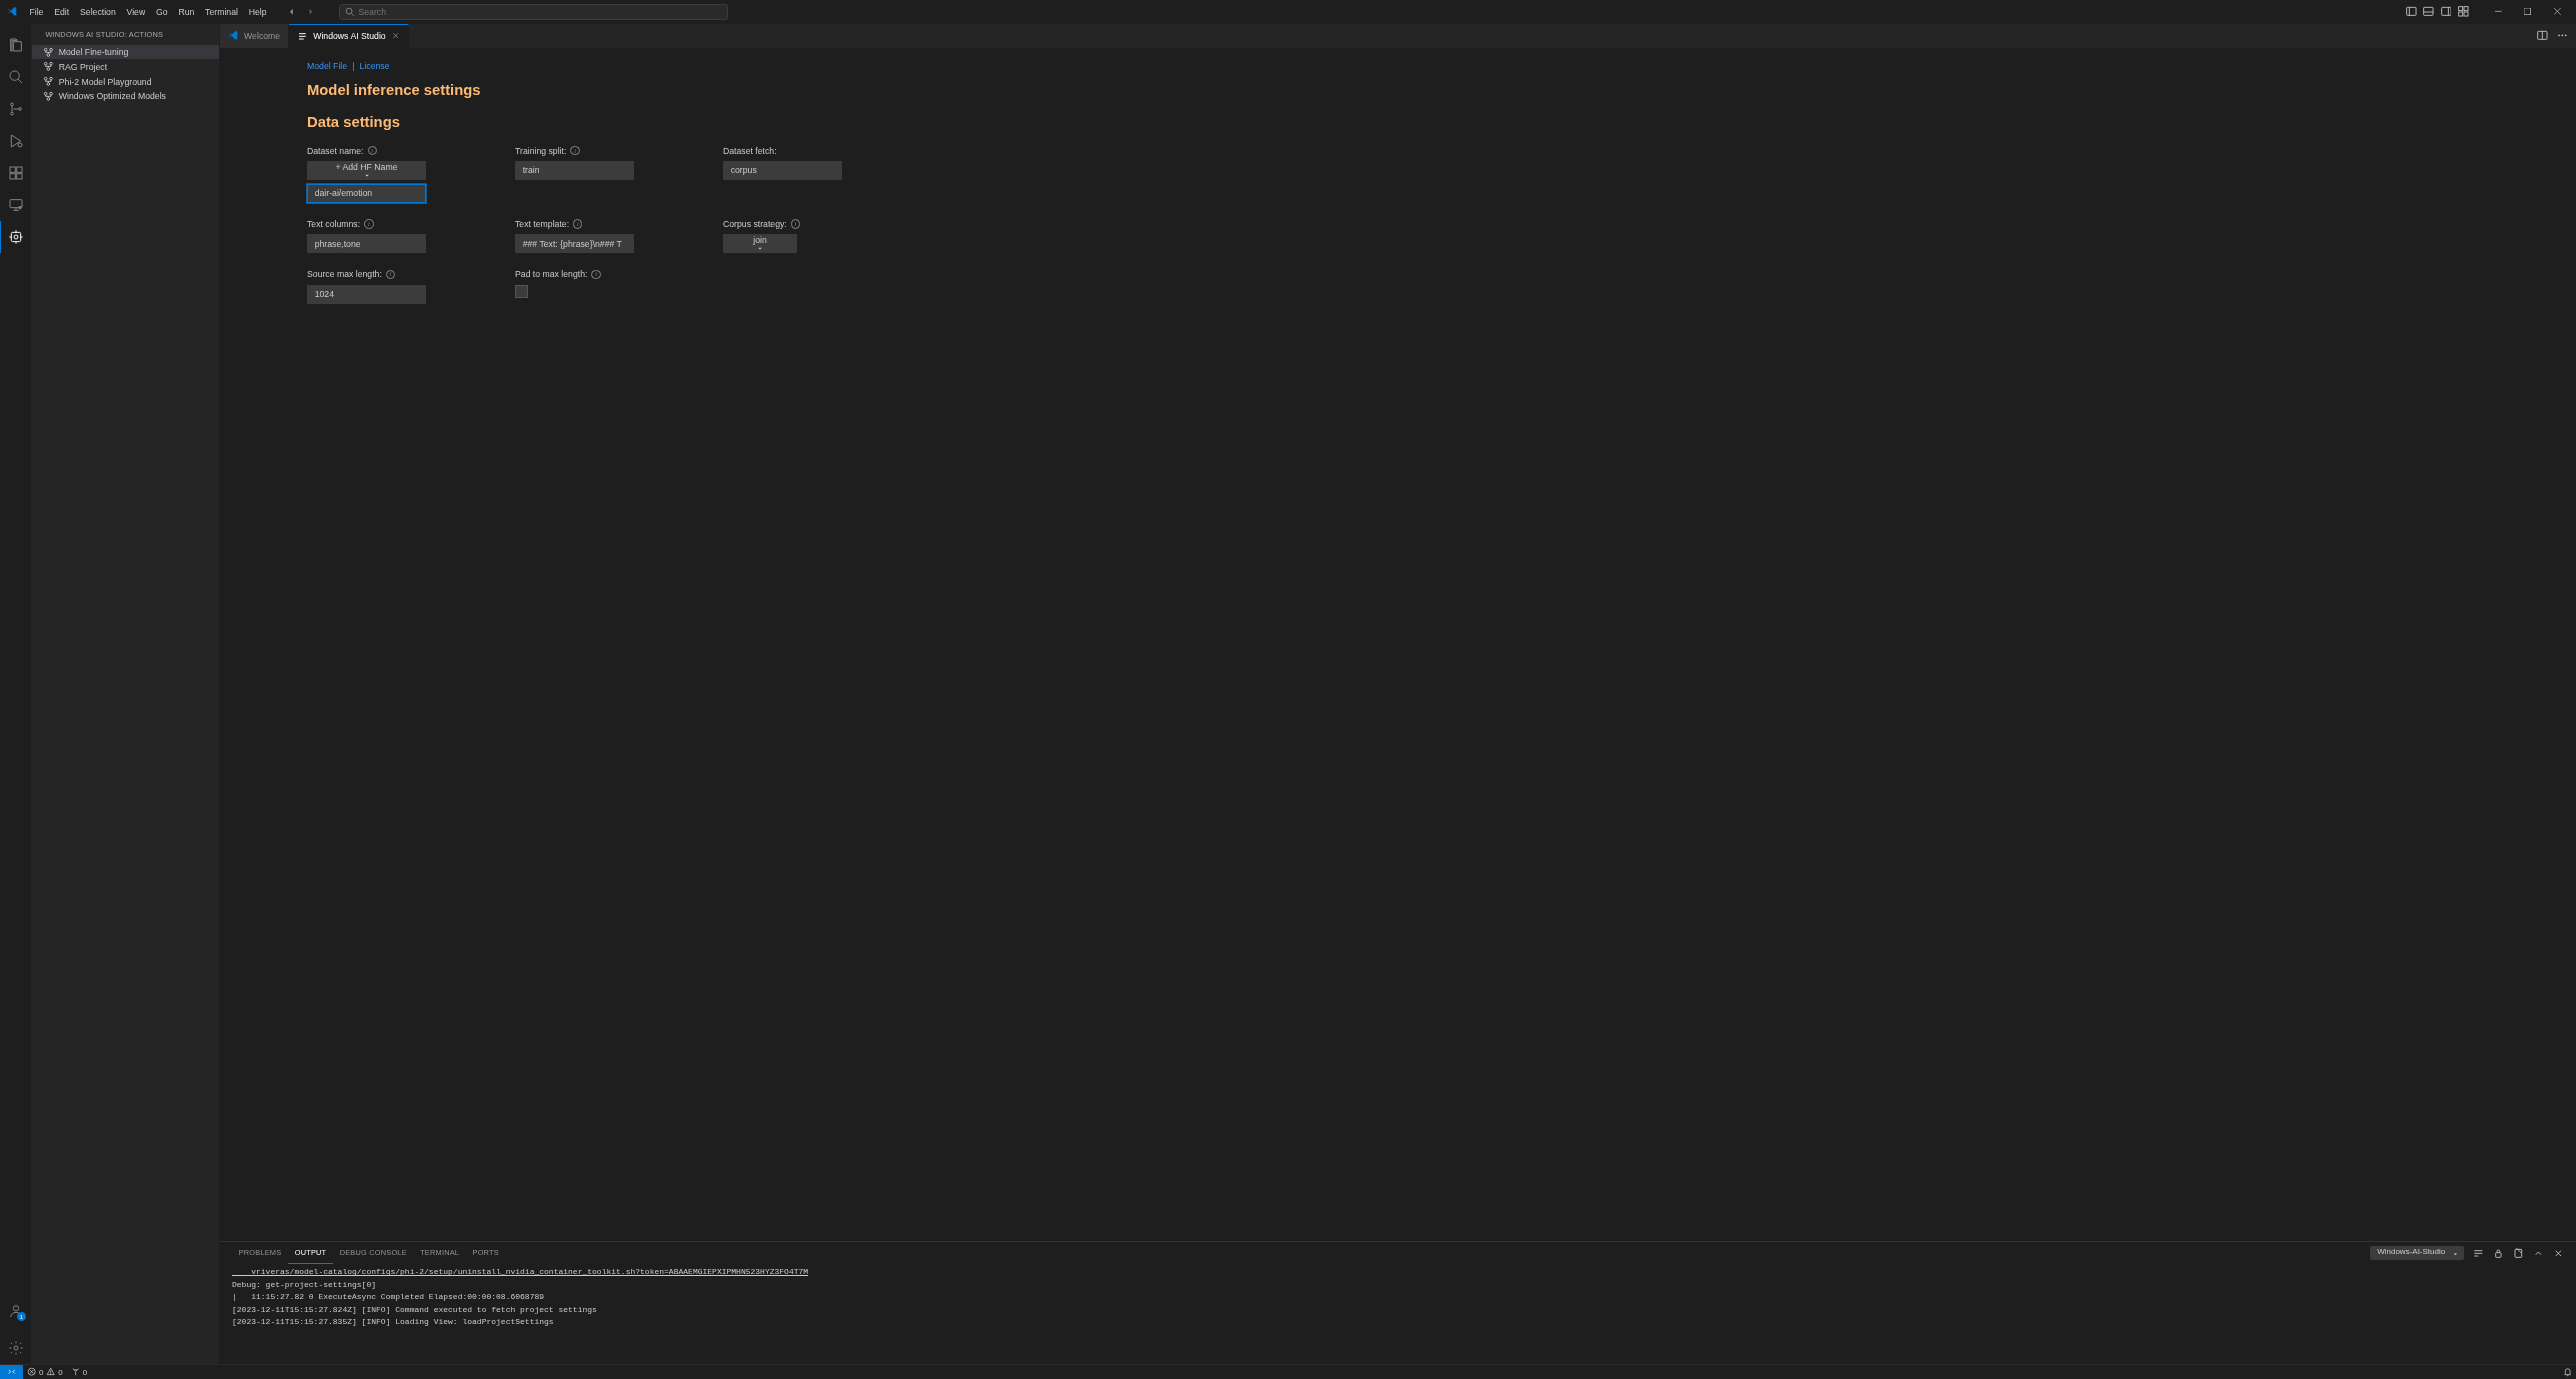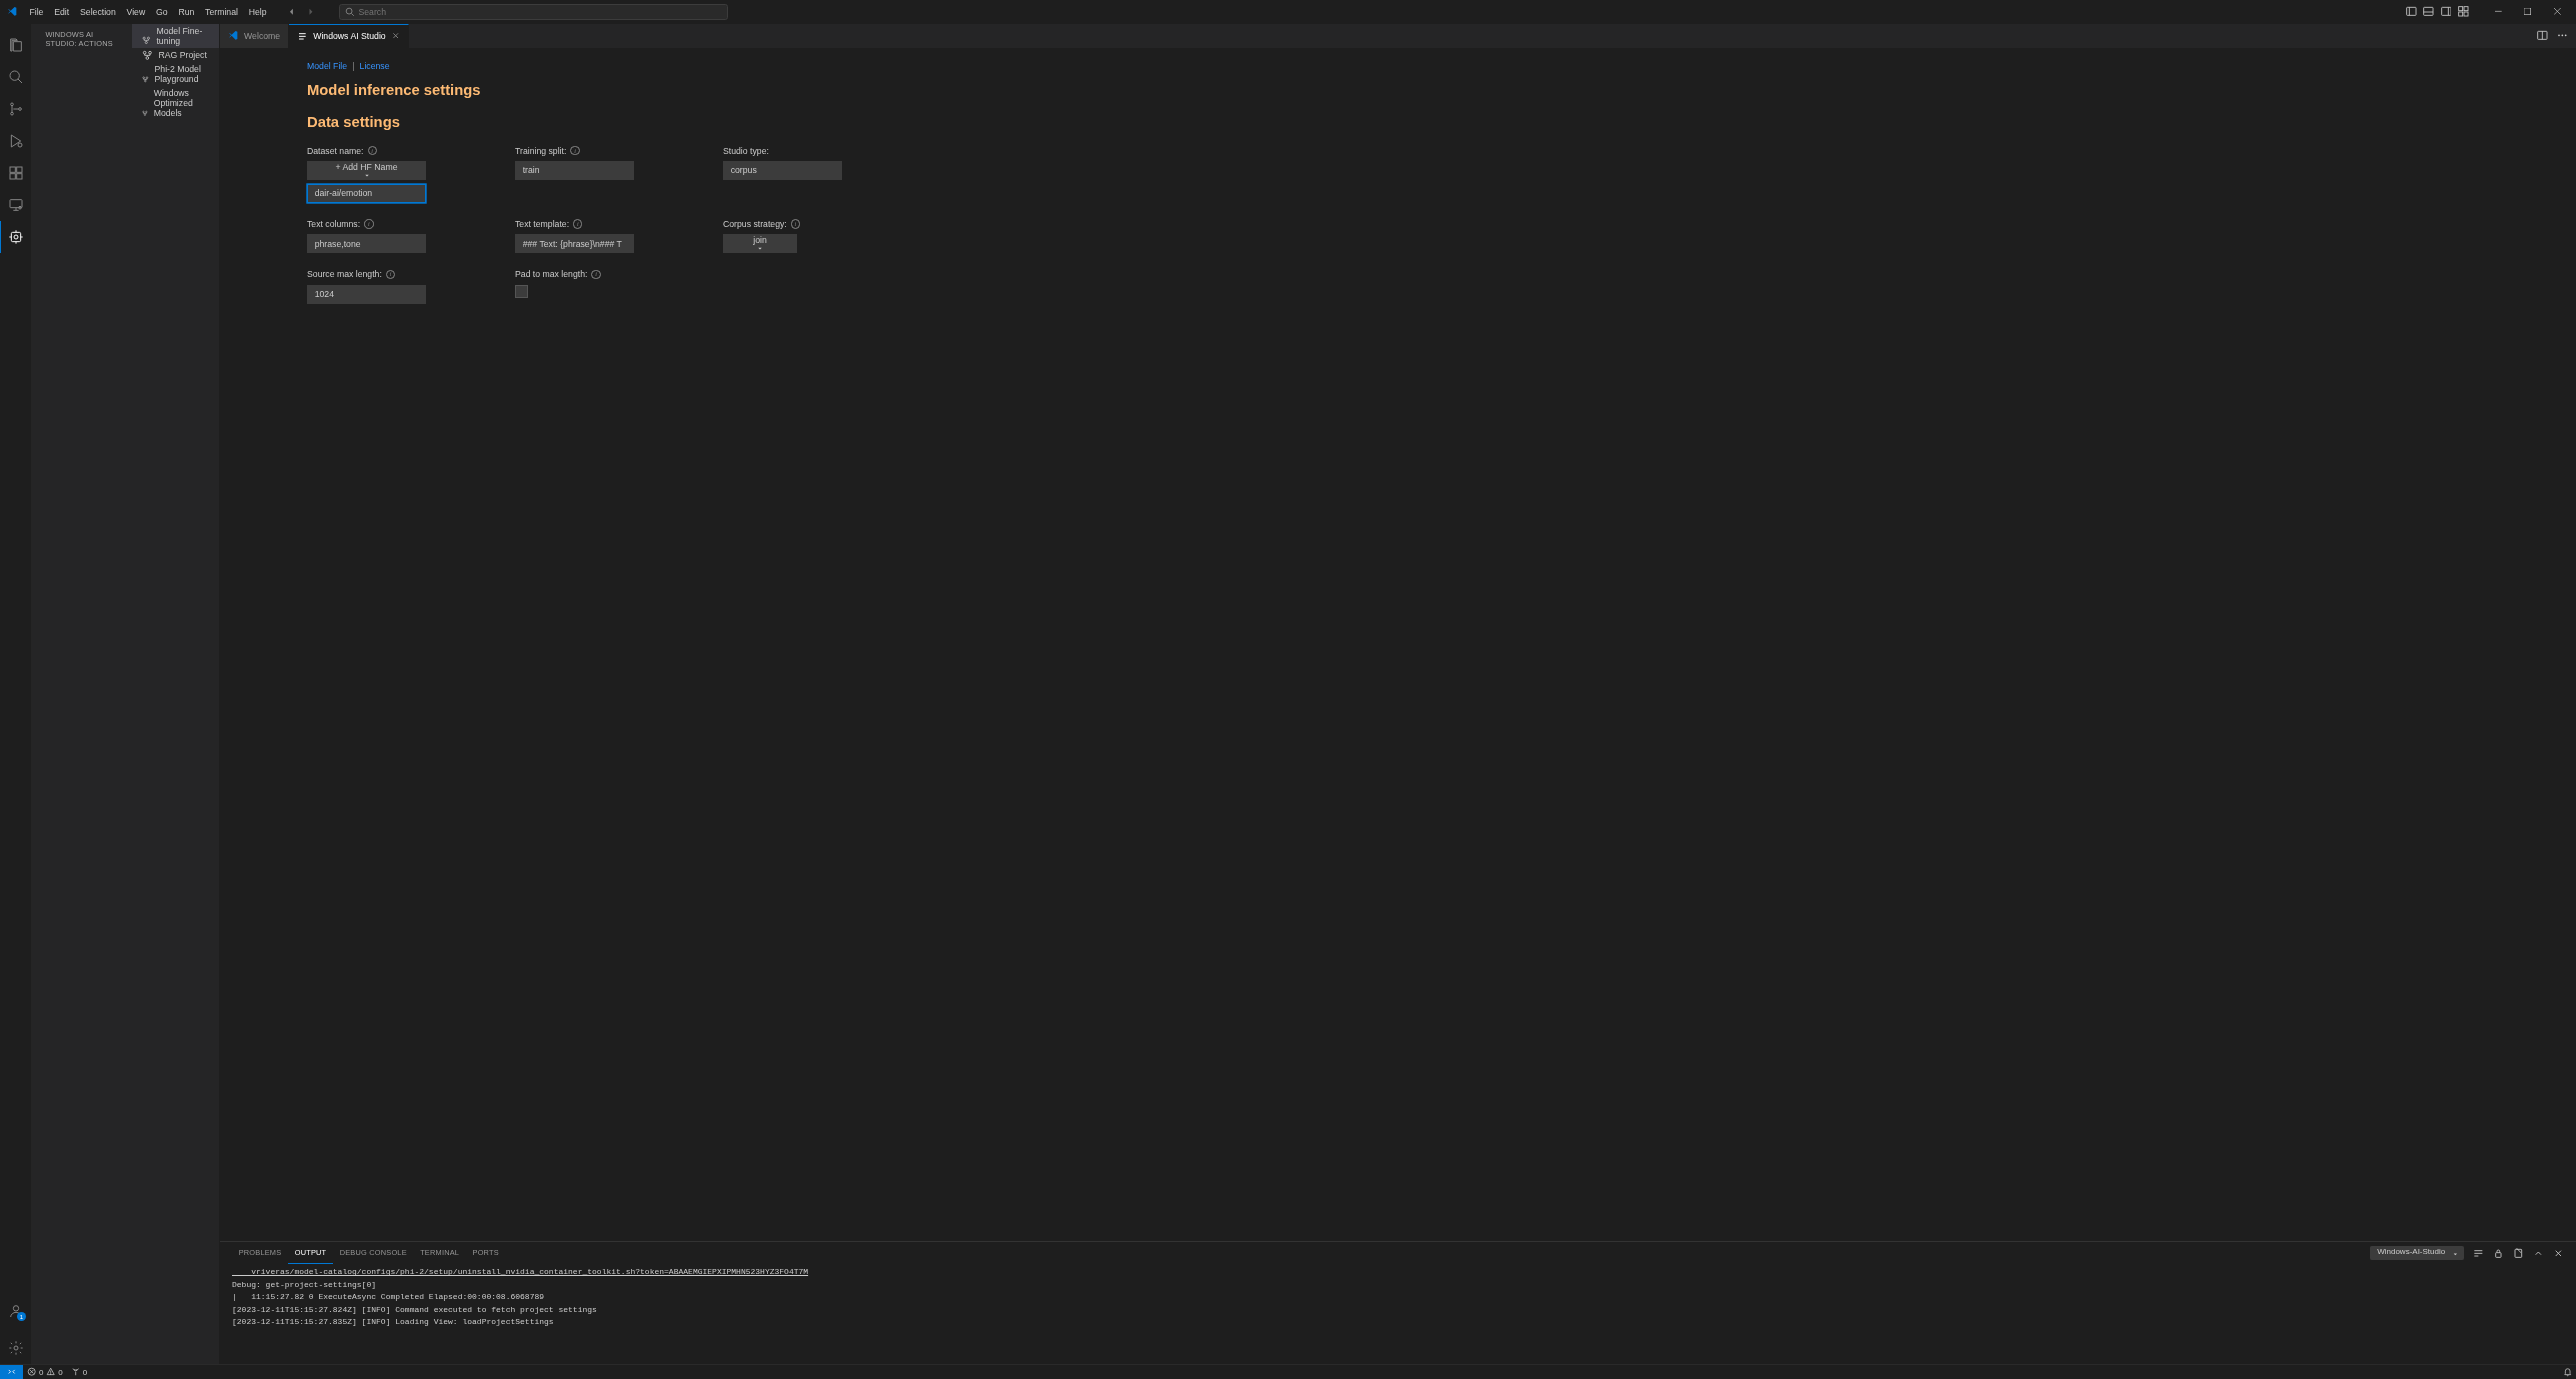--- a/index.html
+++ b/index.html
@@ -122,21 +122,21 @@
   display: flex; align-items: center; justify-content: center;
   padding: 0 2px;
 }
 
 
 .sidebar {
   width: 188px;
   background: #252526;
   border-right: 0.7px solid #1e1e1e;
   display: flex;
-  flex-direction: row;
+  flex-direction: column;
 }
 .sidebar-header {
   padding: 6.7px 13.4px 5.4px 13.4px;
   font-size: 7.4px;
   color: #aaa;
   letter-spacing: 0.2px;
 }
 .sidebar-list { list-style: none; }
 .sidebar-list li {
   padding: 2px 6.7px 2px 10.7px;
@@ -599,21 +599,21 @@
         </div>
         <div class="form-field">
           <label>
               <span>Training split:</span>
               <span class="info-icon">i</span>
             </label>
           <input type="text" value="train" style="">
         </div>
         <div class="form-field">
           <label>
-              <span>Studio type:</span>
+              <span>Dataset fetch:</span>
             </label>
           <input type="text" value="corpus" style="">
         </div>
 
         <div class="form-field">
           <label>
               <span>Text columns:</span>
               <span class="info-icon">i</span>
             </label>
           <input type="text" value="phrase,tone" style="">

